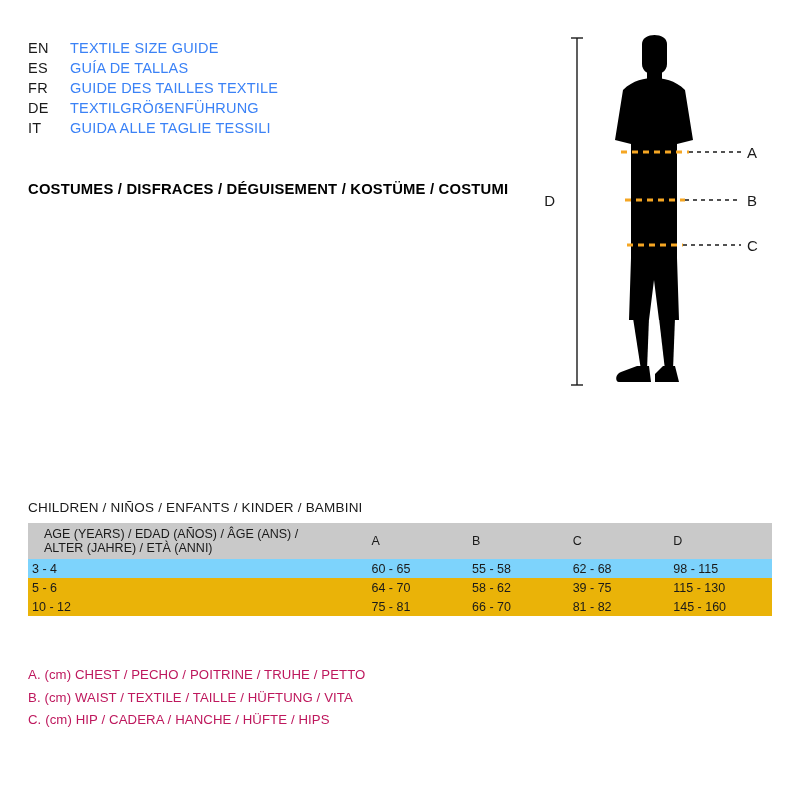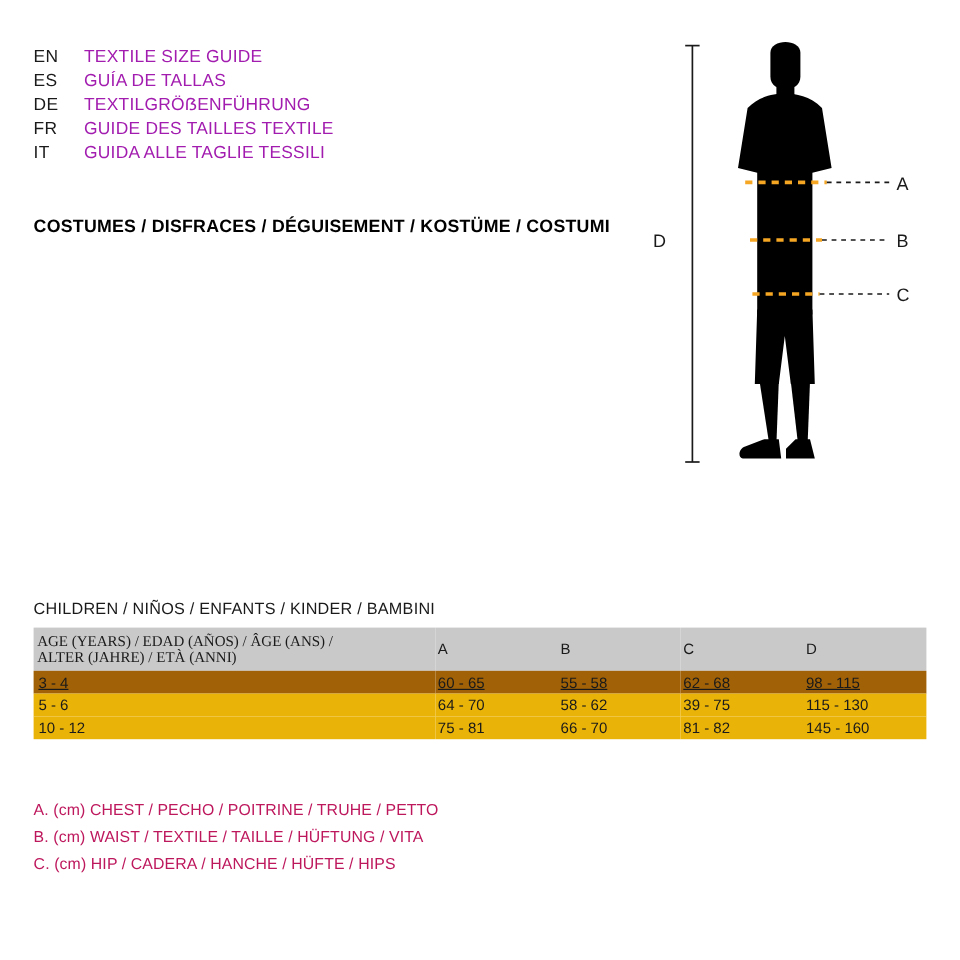--- a/index.html
+++ b/index.html
@@ -31,21 +31,21 @@
   }
   .lang-code {
     width: 42px;
     font-size: 14.5px;
     letter-spacing: 0.3px;
     color: #1a1a1a;
   }
   .lang-text {
     font-size: 14.5px;
     letter-spacing: 0.2px;
-    color: #a21caf;
+    color: #3b82f6;
   }
   .costumes-line {
     position: absolute;
     left: 28px;
     top: 181px;
     font-size: 14.8px;
     font-weight: bold;
     letter-spacing: 0.2px;
     color: #000000;
   }
@@ -83,31 +83,30 @@
     padding: 0;
     text-align: left;
     font-weight: normal;
     vertical-align: middle;
   }
   thead tr {
     background: #c9c9c9;
     height: 36px;
   }
   thead th.col-label {
-    padding-left: 3px;
+    padding-left: 16px;
     line-height: 1.15;
     width: 330px;
-    font-family: Liberation Serif, serif;
   }
   thead th.col-m {
     width: 100px;
     padding-left: 2px;
   }
   tbody tr { height: 19px; }
-  tbody tr.odd { background: #a16207; text-decoration: underline; }
+  tbody tr.odd { background: #7dd3fc; }
   tbody tr.even { background: #eab308; }
   tbody td.col-label { padding-left: 4px; width: 330px; }
   tbody td.col-m { width: 100px; padding-left: 2px; }
 
   
   .legend {
     position: absolute;
     left: 28px;
     top: 664px;
     font-size: 13.2px;
@@ -125,26 +124,26 @@
 <div class="lang-block">
   <div class="lang-row">
     <span class="lang-code">EN</span>
     <span class="lang-text">TEXTILE SIZE GUIDE</span>
   </div>
   <div class="lang-row">
     <span class="lang-code">ES</span>
     <span class="lang-text">GUÍA DE TALLAS</span>
   </div>
   <div class="lang-row">
+    <span class="lang-code">FR</span>
+    <span class="lang-text">GUIDE DES TAILLES TEXTILE</span>
+  </div>
+  <div class="lang-row">
     <span class="lang-code">DE</span>
     <span class="lang-text">TEXTILGRÖẞENFÜHRUNG</span>
-  </div>
-  <div class="lang-row">
-    <span class="lang-code">FR</span>
-    <span class="lang-text">GUIDE DES TAILLES TEXTILE</span>
   </div>
   <div class="lang-row">
     <span class="lang-code">IT</span>
     <span class="lang-text">GUIDA ALLE TAGLIE TESSILI</span>
   </div>
 </div>
 
 <div class="costumes-line">COSTUMES / DISFRACES / DÉGUISEMENT / KOSTÜME / COSTUMI</div>
 
 <div class="figure-area">

